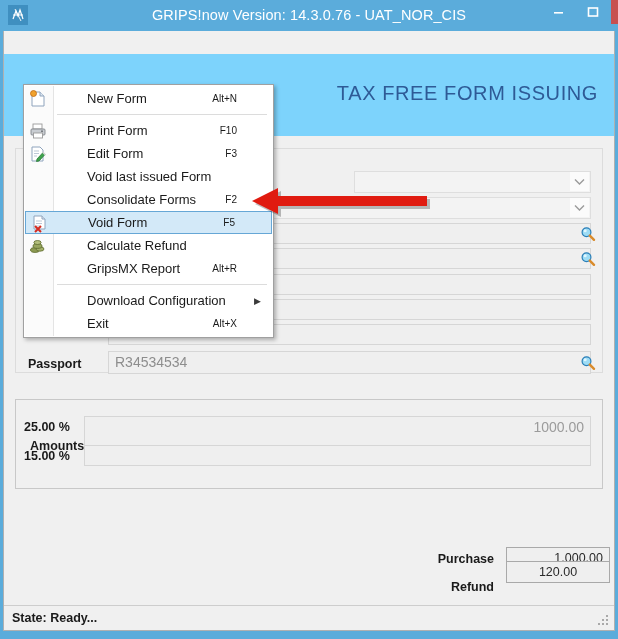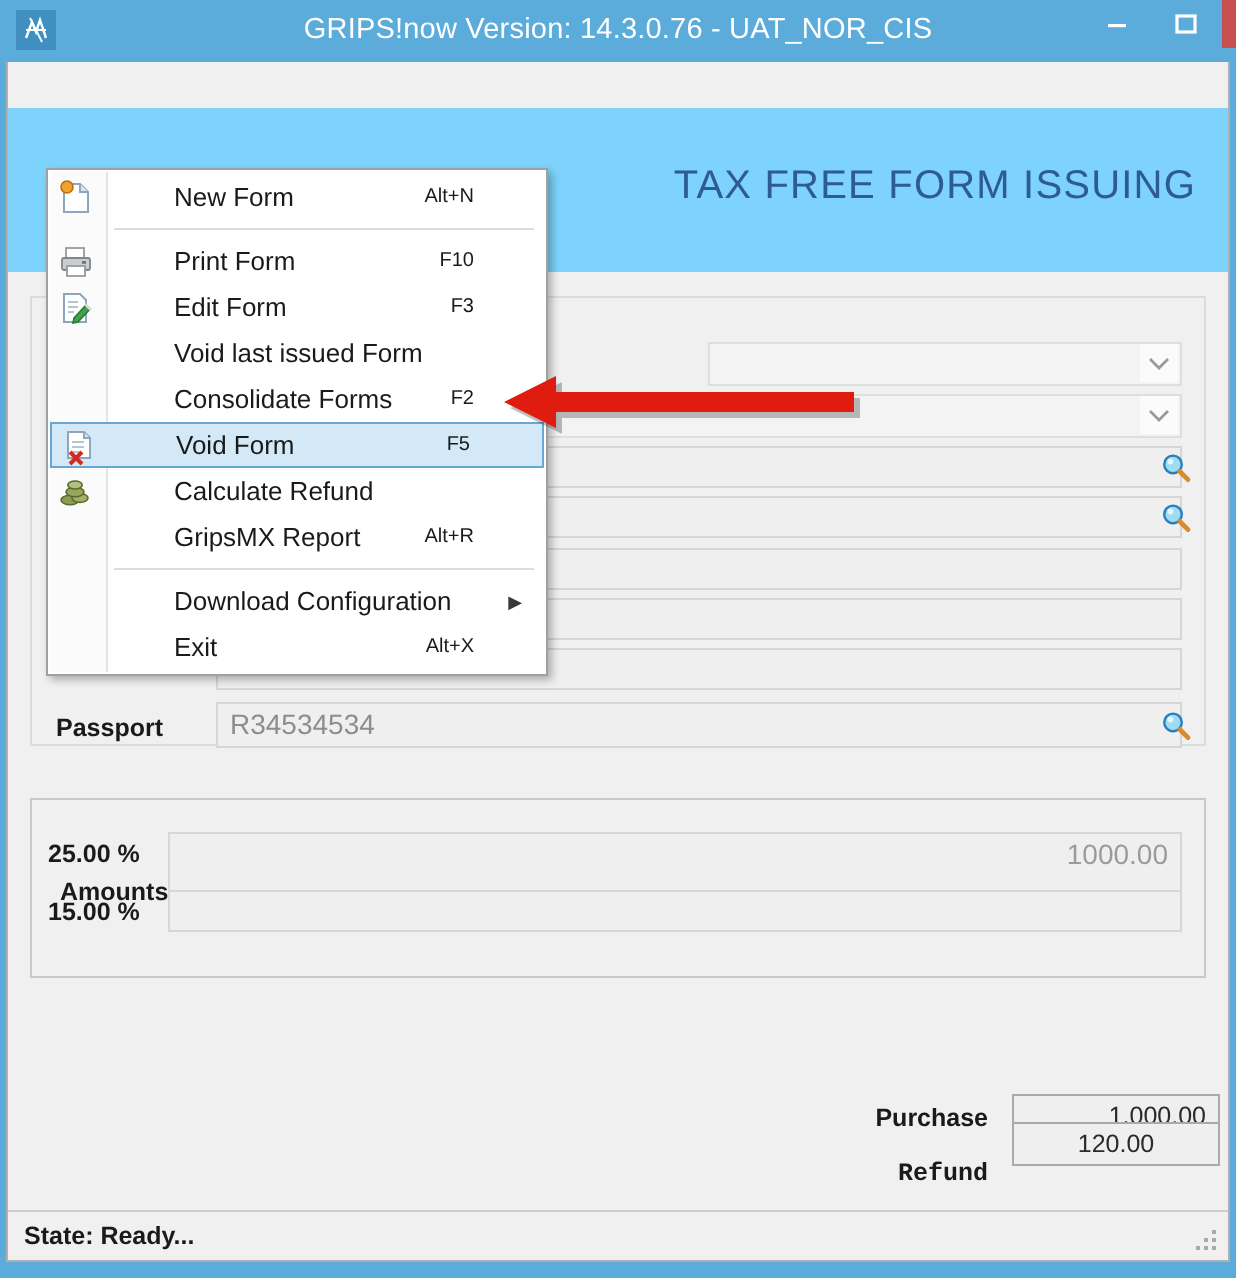--- a/index.html
+++ b/index.html
@@ -448,21 +448,21 @@
 
       <div class="frow-label" style="left:20px; top:389px;">25.00 %</div>
       <div class="field num" style="left:80px; top:385px; width:507px; height:31px;">1000.00</div>
 
       <div class="frow-label" style="left:20px; top:418px;">15.00 %</div>
       <div class="field num" style="left:80px; top:414px; width:507px; height:21px;"></div>
 
       <div class="br-label" style="left:380px; top:521px; width:110px;">Purchase</div>
       <div class="br-field" style="left:502px; top:516px; width:104px;">1,000.00</div>
 
-      <div class="br-label" style="left:380px; top:549px; width:110px;font-family:Liberation Mono, monospace;">Refund</div>
+      <div class="br-label" style="left:380px; top:549px; width:110px;">Refund</div>
       <div class="br-field" style="left:502px; top:530px; width:104px;text-align:center;">120.00</div>
 
       <div class="btn" style="left:20px; top:575px; width:73px;">
         <span><span>Reset </span><u>M</u><span>SR</span></span>
       </div>
       <div class="btn" style="left:442px; top:575px; width:74px;">
         <span><u>C</u><span>ancel</span></span>
       </div>
       <div class="btn" style="left:525px; top:575px; width:74px;">
         <span><u>P</u><span>rint</span></span>

